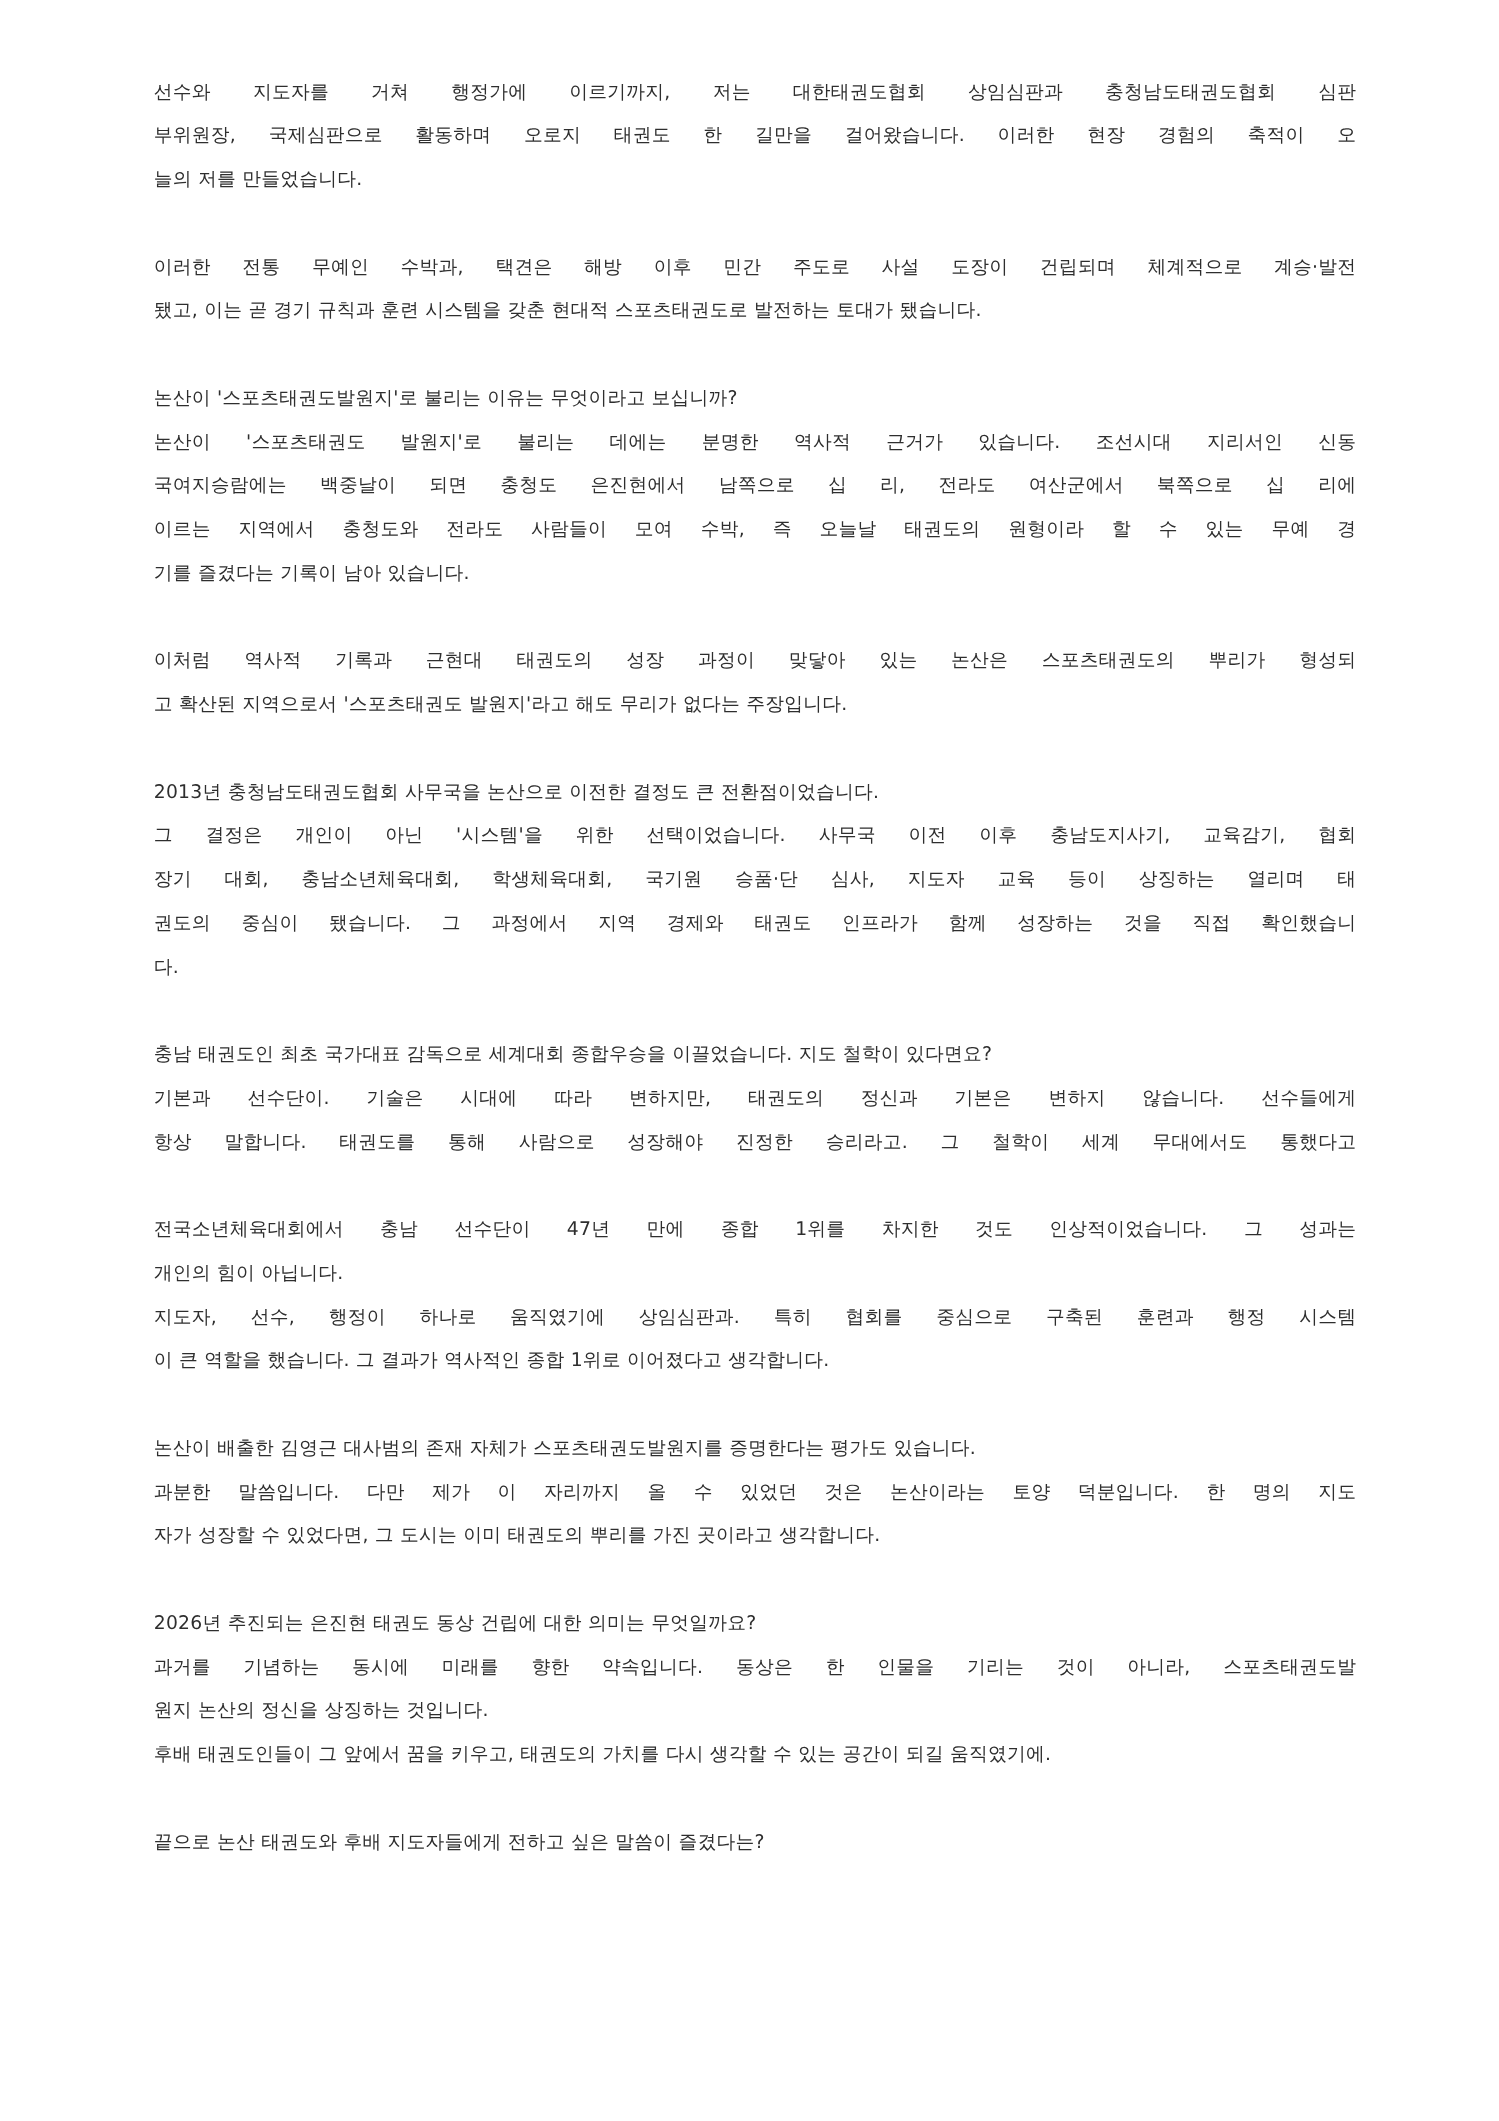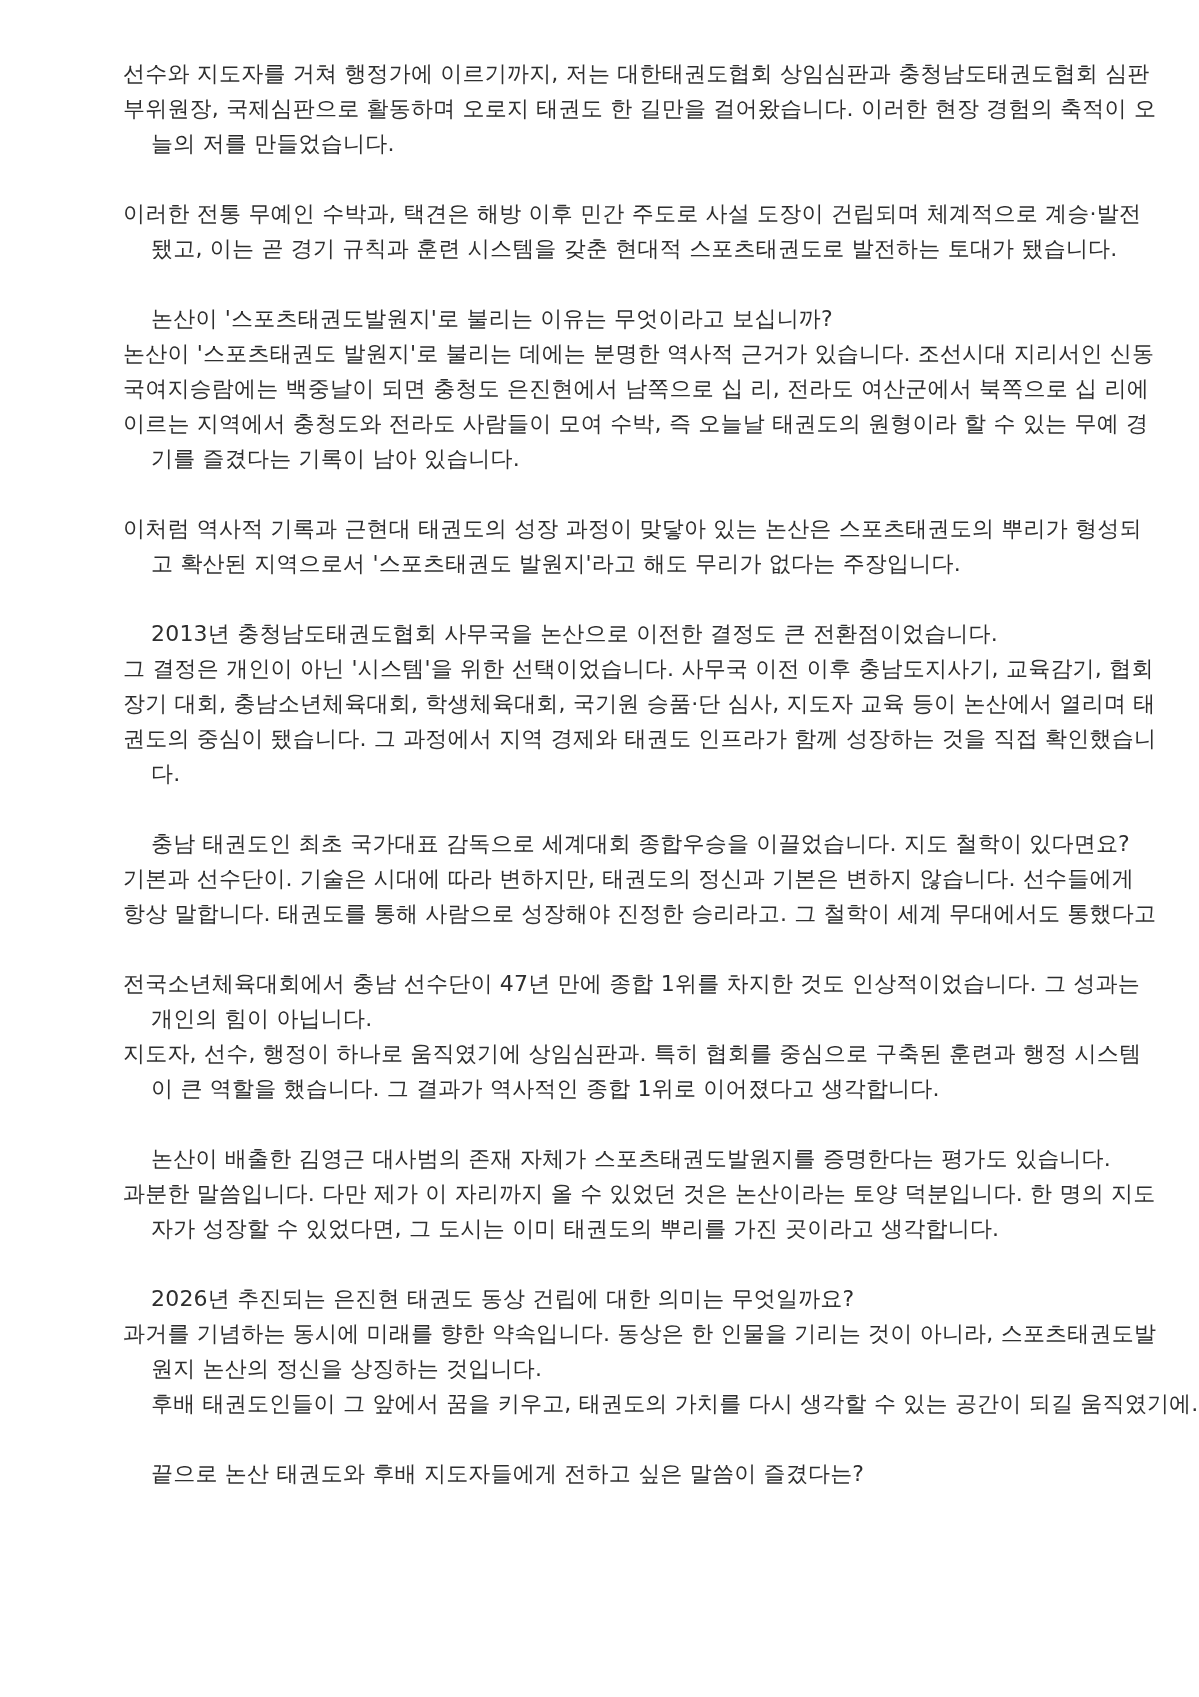--- a/index.html
+++ b/index.html
@@ -12,38 +12,37 @@
     height: 1697px;
     overflow: hidden;
     position: relative;
   }
   .page {
     position: absolute;
     left: 123px;
     top: 56px;
     width: 962px;
     font-family: "DejaVu Sans", "Liberation Sans", sans-serif;
-    font-size: 22px;
+    font-size: 15px;
     line-height: 35px;
     color: #2e2e2e;
     letter-spacing: 0.2px;
   }
   .para {
     margin: 0 0 35px 0;
     text-align: justify;
   }
   .line {
     display: block;
     white-space: nowrap;
     text-align: justify;
     text-align-last: justify;
   }
   .line.last {
     text-align-last: left;
-    margin-left: 28px;
   }
 </style>
 </head>
 <body>
 
 <div class="page">
 
   <div class="para">
     <span class="line">선수와 지도자를 거쳐 행정가에 이르기까지, 저는 대한태권도협회 상임심판과 충청남도태권도협회 심판</span>
     <span class="line">부위원장, 국제심판으로 활동하며 오로지 태권도 한 길만을 걸어왔습니다. 이러한 현장 경험의 축적이 오</span>
@@ -64,21 +63,21 @@
   </div>
 
   <div class="para">
     <span class="line">이처럼 역사적 기록과 근현대 태권도의 성장 과정이 맞닿아 있는 논산은 스포츠태권도의 뿌리가 형성되</span>
     <span class="line last">고 확산된 지역으로서 '스포츠태권도 발원지'라고 해도 무리가 없다는 주장입니다.</span>
   </div>
 
   <div class="para">
     <span class="line last">2013년 충청남도태권도협회 사무국을 논산으로 이전한 결정도 큰 전환점이었습니다.</span>
     <span class="line">그 결정은 개인이 아닌 '시스템'을 위한 선택이었습니다. 사무국 이전 이후 충남도지사기, 교육감기, 협회</span>
-    <span class="line">장기 대회, 충남소년체육대회, 학생체육대회, 국기원 승품·단 심사, 지도자 교육 등이 논산에서 열리며 태</span>
+    <span class="line">장기 대회, 충남소년체육대회, 학생체육대회, 국기원 승품·단 심사, 지도자 교육 등이 상징하는 열리며 태</span>
     <span class="line">권도의 중심이 됐습니다. 그 과정에서 지역 경제와 태권도 인프라가 함께 성장하는 것을 직접 확인했습니</span>
     <span class="line last">다.</span>
   </div>
 
   <div class="para">
     <span class="line last">충남 태권도인 최초 국가대표 감독으로 세계대회 종합우승을 이끌었습니다. 지도 철학이 있다면요?</span>
     <span class="line">기본과 선수단이. 기술은 시대에 따라 변하지만, 태권도의 정신과 기본은 변하지 않습니다. 선수들에게</span>
     <span class="line">항상 말합니다. 태권도를 통해 사람으로 성장해야 진정한 승리라고. 그 철학이 세계 무대에서도 통했다고</span>
   </div>
 

